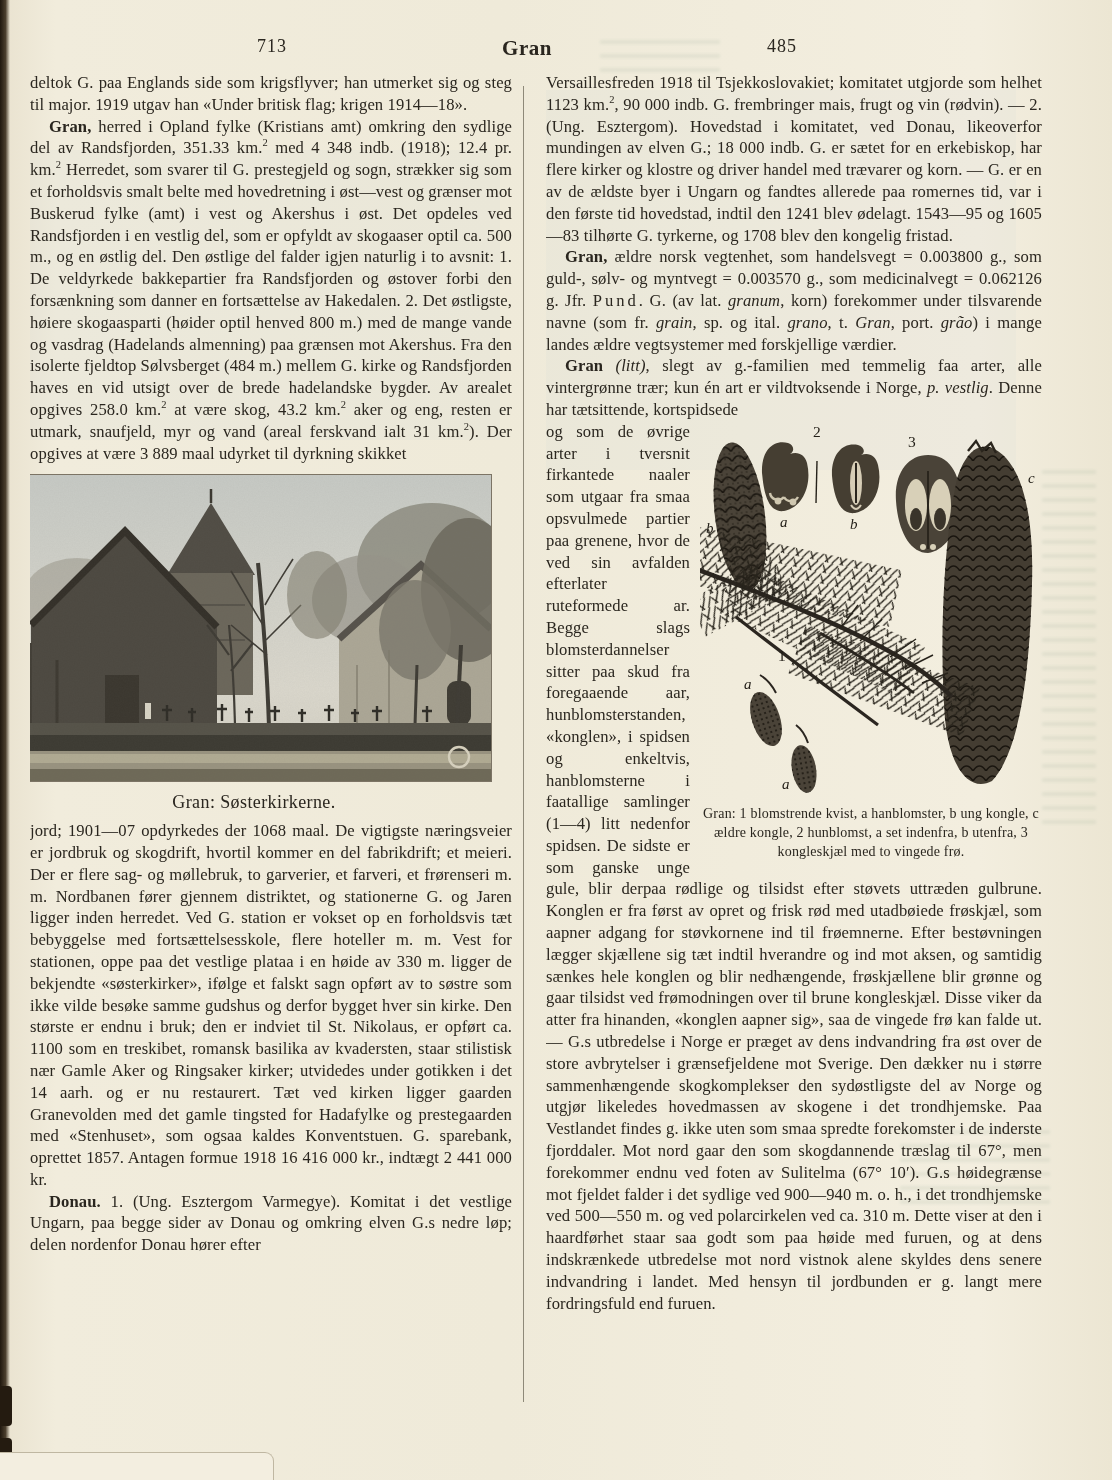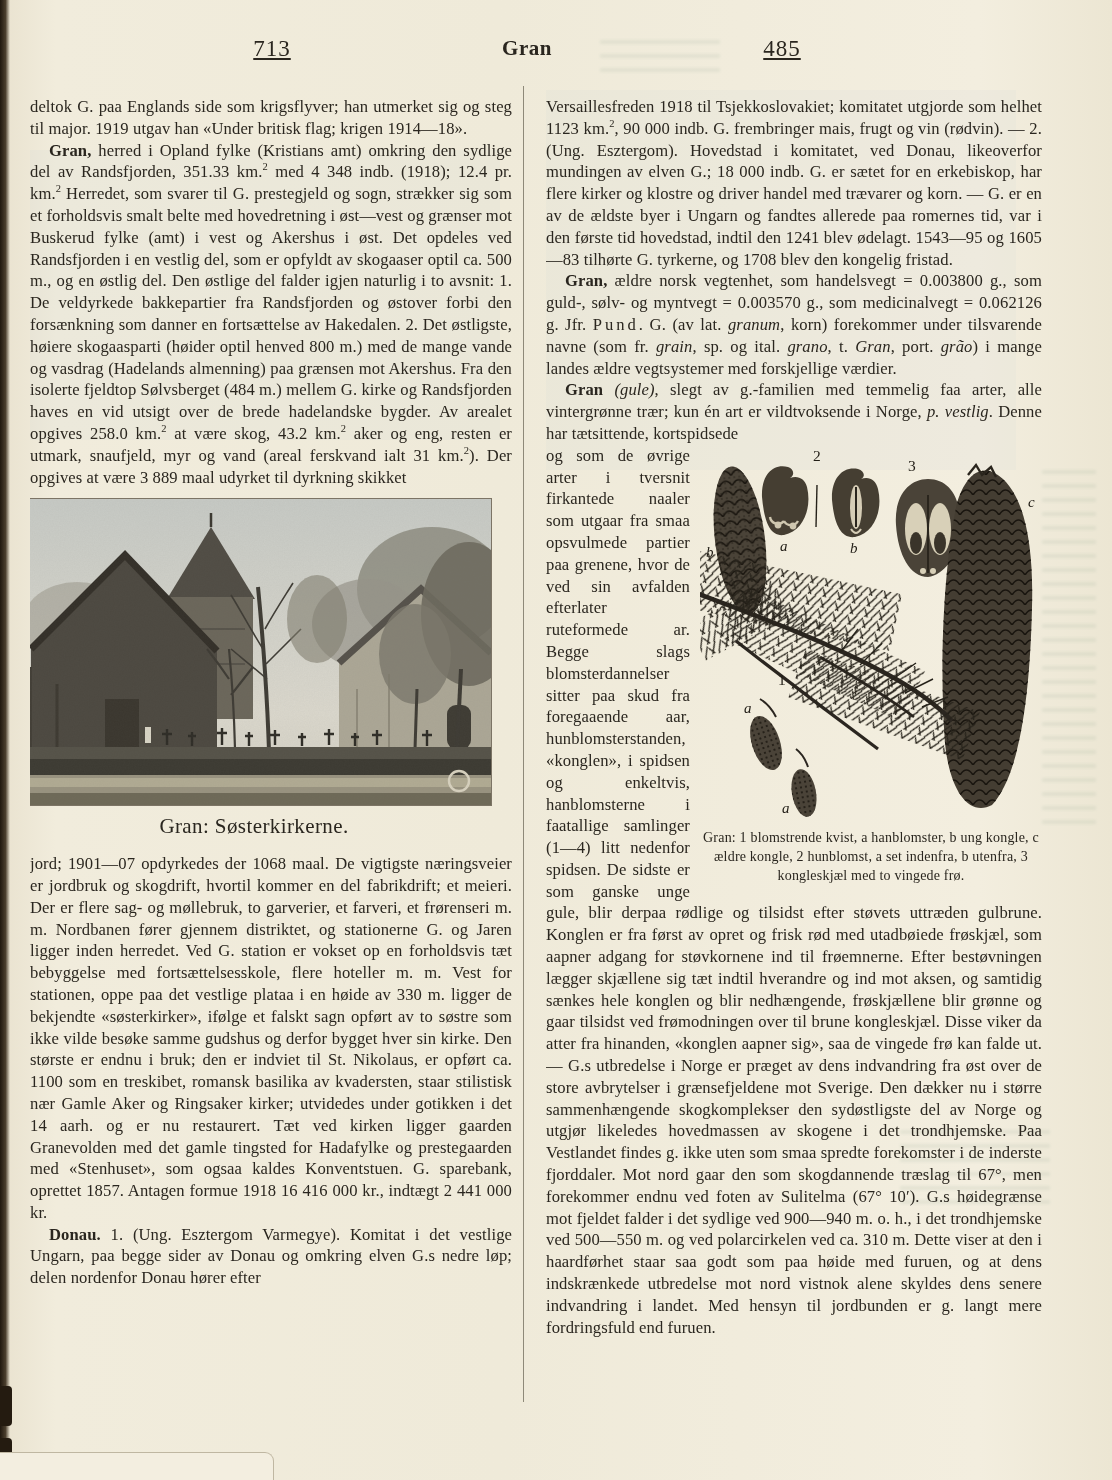--- a/index.html
+++ b/index.html
@@ -5,32 +5,32 @@
   html,body{margin:0;padding:0;background:#888;}
   .page{
     position:relative;width:1112px;height:1480px;overflow:hidden;
     background:linear-gradient(90deg,#e9e2cf 0%,#f1ecdc 5%,#efead9 45%,#f3eedf 88%,#ece6d3 100%);
     font-family:"Liberation Serif","DejaVu Serif",serif;color:#2a261f;
   }
   .edge-left{position:absolute;left:0;top:0;width:10px;height:100%;
     background:linear-gradient(90deg,#1f170e 0%,#4a3e2d 55%,rgba(90,77,58,0) 100%);}
   .edge-blob{position:absolute;left:0;width:12px;background:#241b10;border-radius:0 4px 4px 0;}
   .hdr{position:absolute;top:36px;height:26px;text-align:center;}
-  .hdr.num{font-size:23px;letter-spacing:1px;text-decoration:underline;}
+  .hdr.num{font-size:18px;letter-spacing:1px;}
   .hdr.title{font-weight:bold;font-size:21px;letter-spacing:.5px;}
   .colrule{position:absolute;left:523px;top:86px;width:1px;height:1316px;background:#6e6858;opacity:.75;}
-  .col{position:absolute;top:96px;text-align:justify;font-size:16.6px;line-height:21.8px;
+  .col{position:absolute;top:72px;text-align:justify;font-size:16.6px;line-height:21.8px;
        letter-spacing:.1px;}
   .col p{margin:0;text-indent:19px;}
   .col p.noindent{text-indent:0;}
   sup{font-size:10.5px;line-height:0;}
   .sp{letter-spacing:3px;}
   .photo-fig{margin:10px 0 4px -14px;width:476px;}
   .photo-frame{border:1px solid #7c7465;background:#cfd0c9;display:block;}
-  .photo-cap{text-align:center;font-size:21px;margin-top:10px;margin-bottom:15px;letter-spacing:.4px;}
+  .photo-cap{text-align:center;font-size:18px;margin-top:10px;margin-bottom:6px;letter-spacing:.4px;}
   .bot-fig{float:right;width:342px;margin:2px 0 4px 10px;}
   .bot-cap{font-size:14px;line-height:19px;text-align:center;margin-top:5px;letter-spacing:.2px;}
   .fl{font:italic 15px "Liberation Serif","DejaVu Serif",serif;fill:#211d16;}
   .fn{font:15.5px "Liberation Serif","DejaVu Serif",serif;fill:#211d16;}
   .bleed{position:absolute;pointer-events:none;filter:blur(1.4px);opacity:.08;}
   .bleed.lines{background:repeating-linear-gradient(180deg,#3f7055 0 4px,transparent 4px 14px);}
   .tab{position:absolute;left:0;top:1452px;width:273px;height:28px;background:#f3eee0;
        border-top:1px solid #bfb7a2;border-right:1px solid #bfb7a2;border-radius:0 9px 0 0;}
   .scanshade{position:absolute;pointer-events:none;background:rgba(196,208,216,.10);}
 </style>
@@ -131,21 +131,21 @@
       <figcaption class="photo-cap">Gran: Søsterkirkerne.</figcaption>
     </figure>
 
     <p class="noindent">jord; 1901—07 opdyrkedes der 1068 maal. De vigtigste næringsveier er jordbruk og skogdrift, hvortil kommer en del fabrikdrift; et meieri. Der er flere sag- og møllebruk, to garverier, et farveri, et frørenseri m. m. Nordbanen fører gjennem distriktet, og stationerne G. og Jaren ligger inden herredet. Ved G. station er vokset op en forholdsvis tæt bebyggelse med fortsættelsesskole, flere hoteller m. m. Vest for stationen, oppe paa det vestlige plataa i en høide av 330 m. ligger de bekjendte «søsterkirker», ifølge et falskt sagn opført av to søstre som ikke vilde besøke samme gudshus og derfor bygget hver sin kirke. Den største er endnu i bruk; den er indviet til St. Nikolaus, er opført ca. 1100 som en treskibet, romansk basilika av kvadersten, staar stilistisk nær Gamle Aker og Ringsaker kirker; utvidedes under gotikken i det 14 aarh. og er nu restaurert. Tæt ved kirken ligger gaarden Granevolden med det gamle tingsted for Hadafylke og prestegaarden med «Stenhuset», som ogsaa kaldes Konventstuen. G. sparebank, oprettet 1857. Antagen formue 1918 16 416 000 kr., indtægt 2 441 000 kr.</p>
     <p><b>Donau.</b> 1. (Ung. Esztergom Varmegye). Komitat i det vestlige Ungarn, paa begge sider av Donau og omkring elven G.s nedre løp; delen nordenfor Donau hører efter</p>
   </div>
 
   <div class="col" style="left:546px;width:496px;height:1330px;overflow:hidden;">
     <p class="noindent">Versaillesfreden 1918 til Tsjekkoslovakiet; komitatet utgjorde som helhet 1123 km.<sup>2</sup>, 90 000 indb. G. frembringer mais, frugt og vin (rødvin). — 2. (Ung. Esztergom). Hovedstad i komitatet, ved Donau, likeoverfor mundingen av elven G.; 18 000 indb. G. er sætet for en erkebiskop, har flere kirker og klostre og driver handel med trævarer og korn. — G. er en av de ældste byer i Ungarn og fandtes allerede paa romernes tid, var i den første tid hovedstad, indtil den 1241 blev ødelagt. 1543—95 og 1605—83 tilhørte G. tyrkerne, og 1708 blev den kongelig fristad.</p>
     <p><b>Gran,</b> ældre norsk vegtenhet, som handelsvegt = 0.003800 g., som guld-, sølv- og myntvegt = 0.003570 g., som medicinalvegt = 0.062126 g. Jfr. <span class="sp">Pund</span>. G. (av lat. <i>granum</i>, korn) forekommer under tilsvarende navne (som fr. <i>grain</i>, sp. og ital. <i>grano</i>, t. <i>Gran</i>, port. <i>grão</i>) i mange landes ældre vegtsystemer med forskjellige værdier.</p>
-    <p><b>Gran</b> <i>(gule)</i>, slegt av g.-familien med temmelig faa arter, alle vintergrønne trær; kun én art er vildtvoksende i Norge, <i>p. vestlig</i>. Denne har tætsittende, kortspidsede</p>
+    <p><b>Gran</b> <i>(litt)</i>, slegt av g.-familien med temmelig faa arter, alle vintergrønne trær; kun én art er vildtvoksende i Norge, <i>p. vestlig</i>. Denne har tætsittende, kortspidsede</p>
 
     <div>
       <figure class="bot-fig" style="margin-block:0;">
         <svg viewBox="0 0 342 372" width="342" height="372" xmlns="http://www.w3.org/2000/svg">
           <defs>
             <pattern id="pscale" width="13" height="10" patternUnits="userSpaceOnUse">
               <path d="M0,10 Q6.5,0 13,10" fill="none" stroke="#17130d" stroke-width="1.7"></path>
             </pattern>
             <pattern id="pdot" width="5" height="5" patternUnits="userSpaceOnUse">
               <circle cx="2" cy="2" r="1.1" fill="#17130d"></circle>

